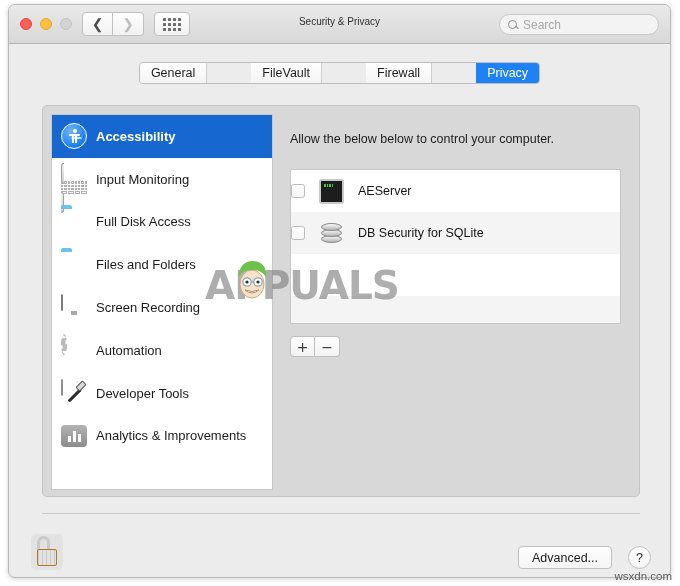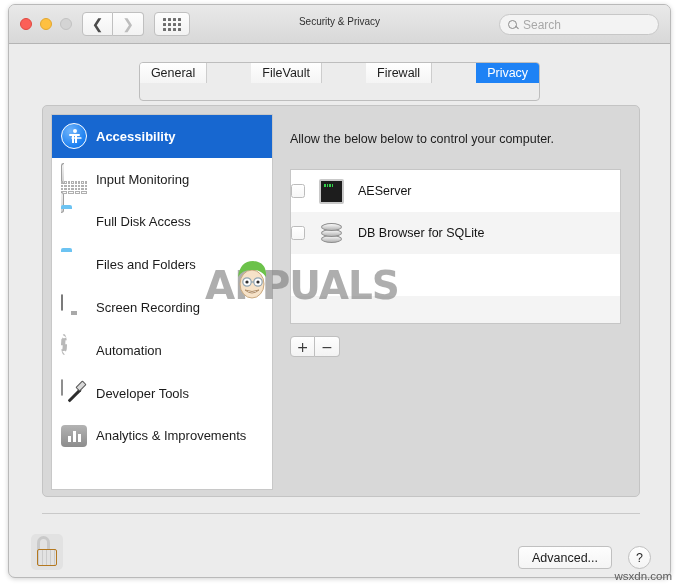--- a/index.html
+++ b/index.html
@@ -76,21 +76,21 @@
     border-radius: 11px;
     display: flex; align-items: center;
     padding: 0 8px;
   }
   .mag { width: 9px; height: 9px; border: 1.3px solid #8a8a8a; border-radius: 50%; position: relative; flex: none; }
   .mag::after { content:""; position:absolute; width:4px; height:1.3px; background:#8a8a8a; right:-3px; bottom:0; transform: rotate(45deg); }
   .searchph { font-size: 12px; color: #a8a8a8; margin-left: 6px; }
 
   
   .tabbar { position: absolute; left: 0; right: 0; top: 57px; display: flex; justify-content: center; }
-  .tabs { display: flex; border: 1px solid #bdbdbd; border-radius: 4px; overflow: hidden; height: 39px; gap: 44px; }
+  .tabs { display: flex; border: 1px solid #bdbdbd; border-radius: 4px; overflow: hidden; height: 22px; gap: 44px; }
   .tab {
     padding: 0 11px; height: 20px;
     display: flex; align-items: center;
     font-size: 12.5px; color: #1d1d1d;
     background: linear-gradient(180deg,#fefefe,#f4f4f4);
     border-right: 1px solid #cdcdcd;
   }
   .tab:last-child { border-right: none; }
   .tab.active { background: #1e82f5; color: #fff; }
 
@@ -383,21 +383,21 @@
               </span>
             <span class="appname">AEServer</span>
           </div>
           <div class="approw alt">
             <span class="cbx"></span>
             <span class="appicon ic-db">
                 <i></i>
                 <i></i>
                 <i></i>
               </span>
-            <span class="appname">DB Browser for SQLite</span>
+            <span class="appname">DB Security for SQLite</span>
           </div>
           <div class="approw"></div>
           <div class="approw alt"></div>
         </div>
 
         <div class="plusminus">
           <div class="pmbtn">+</div>
           <div class="pmbtn">−</div>
         </div>
       </div>

